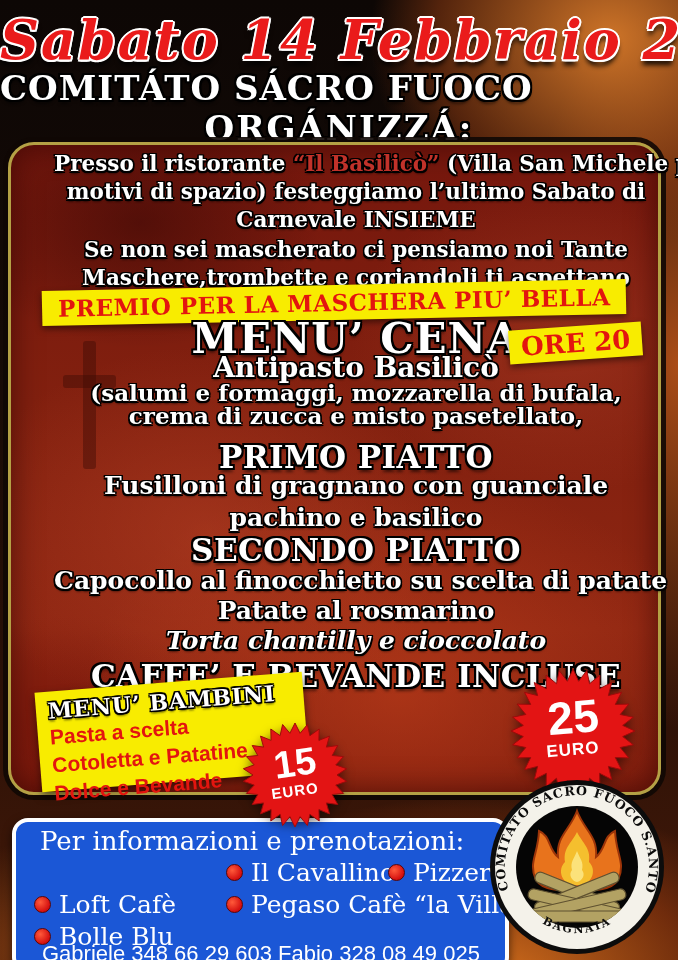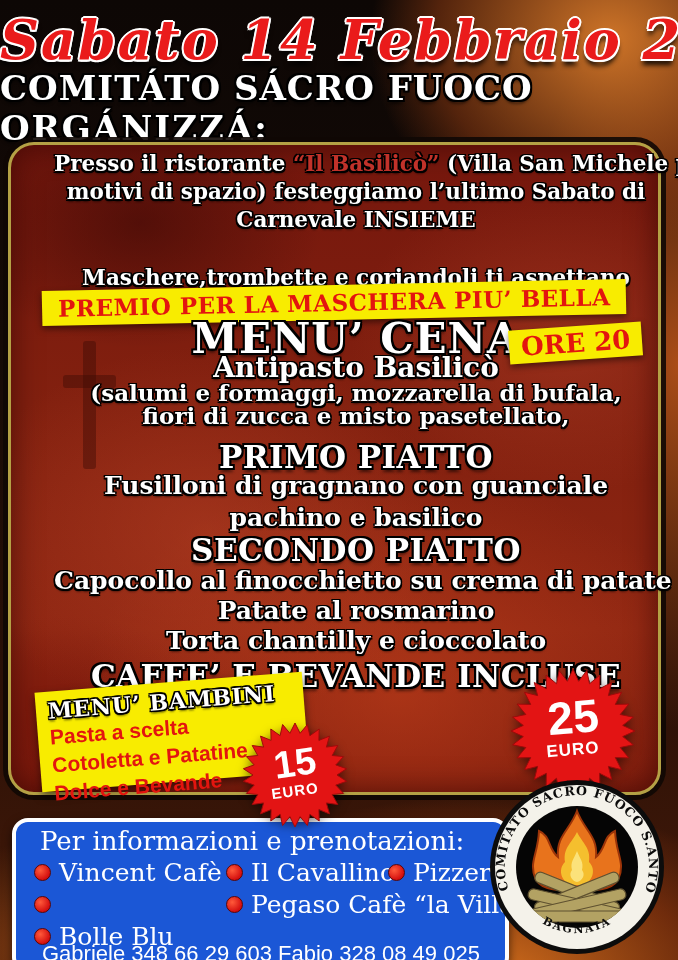--- a/index.html
+++ b/index.html
@@ -20,21 +20,21 @@
   .ol1{text-shadow:-1.5px -1.5px 0 #000,1.5px -1.5px 0 #000,-1.5px 1.5px 0 #000,1.5px 1.5px 0 #000,-1.5px 0 0 #000,1.5px 0 0 #000,0 -1.5px 0 #000,0 1.5px 0 #000,0 3px 2px rgba(0,0,0,.5);}
   .nowrap{white-space:nowrap;}
   
   .date-title{
     position:absolute;top:8px;left:0;right:0;text-align:center;
     font-size:54px;font-weight:bold;font-style:italic;letter-spacing:2px;
     color:#ea1b1b;
     text-shadow:-2px 0 0 #fff,2px 0 0 #fff,0 -2px 0 #fff,0 2px 0 #fff,-1.5px -1.5px 0 #fff,1.5px 1.5px 0 #fff,1.5px -1.5px 0 #fff,-1.5px 1.5px 0 #fff,0 6px 5px rgba(0,0,0,.85);
   }
   .org-line1{position:absolute;top:68px;left:0;right:0;text-align:left;font-size:34px;font-weight:bold;letter-spacing:1px;color:#fff;}
-  .org-line2{position:absolute;top:108px;left:0;right:0;font-size:34px;font-weight:bold;letter-spacing:2px;color:#fff;}
+  .org-line2{position:absolute;top:108px;left:0;right:0;text-align:center;font-size:34px;font-weight:bold;letter-spacing:2px;color:#fff;}
   
   .panel{
     position:absolute;left:8px;top:142px;width:647px;height:647px;
     border:3px solid #b4a145;border-radius:26px;
     box-shadow:0 0 0 5px rgba(15,8,4,.9), inset 0 0 30px rgba(40,0,0,.6);
     background-image:
       radial-gradient(ellipse 260px 180px at 20% 12%, rgba(52,6,4,.55), rgba(0,0,0,0) 70%),
       radial-gradient(ellipse 300px 220px at 85% 30%, rgba(175,62,38,.5), rgba(0,0,0,0) 70%),
       radial-gradient(ellipse 340px 260px at 30% 60%, rgba(190,70,40,.45), rgba(0,0,0,0) 72%),
       radial-gradient(ellipse 420px 300px at 60% 85%, rgba(205,70,30,.5), rgba(0,0,0,0) 75%),
@@ -108,39 +108,40 @@
   <div class="org-line1 ol2 nowrap">COMITÁTO SÁCRO FUOCO</div>
   <div class="org-line2 ol2 nowrap">ORGÁNIZZÁ:</div>
 
   <div class="panel">
     <div class="cross" style="left:72px;top:196px;width:13px;height:128px;"></div>
     <div class="cross" style="left:52px;top:230px;width:53px;height:13px;"></div>
 
     <div class="panel-abs intro ol1 nowrap" style="top:6px;"><span>Presso il ristorante </span><span class="hl ol1">“Il Basilicò”</span><span> (Villa San Michele per</span></div>
     <div class="panel-abs intro ol1 nowrap" style="top:34px;">motivi di spazio) festeggiamo l’ultimo Sabato di</div>
     <div class="panel-abs intro ol1 nowrap" style="top:62px;">Carnevale INSIEME</div>
+    <div class="panel-abs intro ol1 nowrap" style="top:92px;">Se non sei mascherato ci pensiamo noi Tante</div>
     <div class="panel-abs intro ol1 nowrap" style="top:120px;">Maschere,trombette e coriandoli ti aspettano</div>
 
     <div class="premio"><span>PREMIO PER LA MASCHERA PIU’ BELLA</span></div>
 
     <div class="panel-abs menu-title ol2 nowrap">MENU’ CENA</div>
     <div class="ore-badge nowrap">ORE 20</div>
 
     <div class="panel-abs h-item ol1 nowrap" style="top:206px;">Antipasto Basilicò</div>
     <div class="panel-abs line-sm ol1 nowrap" style="top:234px;">(salumi e formaggi, mozzarella di bufala,</div>
-    <div class="panel-abs line-sm ol1 nowrap" style="top:257px;">fiori di zucca e misto pasetellato,</div>
+    <div class="panel-abs line-sm ol1 nowrap" style="top:257px;">crema di zucca e misto pasetellato,</div>
 
     <div class="panel-abs h-course ol2 nowrap" style="top:294px;">PRIMO PIATTO</div>
     <div class="panel-abs line-md ol1 nowrap" style="top:326px;">Fusilloni di gragnano con guanciale</div>
     <div class="panel-abs line-md ol1 nowrap" style="top:358px;">pachino e basilico</div>
 
     <div class="panel-abs h-course ol2 nowrap" style="top:387px;">SECONDO PIATTO</div>
-    <div class="panel-abs line-md ol1 nowrap" style="top:421px;">Capocollo al finocchietto su crema di patate</div>
+    <div class="panel-abs line-md ol1 nowrap" style="top:421px;">Capocollo al finocchietto su scelta di patate</div>
     <div class="panel-abs line-md ol1 nowrap" style="top:451px;">Patate al rosmarino</div>
-    <div class="panel-abs line-md ol1 nowrap" style="top:481px;">Torta chantilly e cioccolato</div>
+    <div class="panel-abs line-md ol1 nowrap" style="top:481px;font-style:italic;">Torta chantilly e cioccolato</div>
 
     <div class="panel-abs h-course ol2 nowrap" style="top:513px;">CAFFE’ E BEVANDE INCLUSE</div>
   </div>
 
   <div class="kids-card">
     <div class="kids-title ol1 nowrap">MENU’ BAMBINI</div>
     <div class="kids-item nowrap">Pasta a scelta</div>
     <div class="kids-item nowrap">Cotoletta e Patatine</div>
     <div class="kids-item nowrap">Dolce e Bevande</div>
   </div>
@@ -157,22 +158,21 @@
     <svg width="124" height="124" viewBox="0 0 124 124">
       <polygon fill="#e31414" stroke="#9c0a0a" stroke-width="1" points="62.0,0.0 67.6,12.3 75.8,1.6 78.5,14.8 88.9,6.1 88.6,19.7 100.7,13.5 97.4,26.6 110.5,23.3 104.3,35.4 117.9,35.1 109.2,45.5 122.4,48.2 111.7,56.4 124.0,62.0 111.7,67.6 122.4,75.8 109.2,78.5 117.9,88.9 104.3,88.6 110.5,100.7 97.4,97.4 100.7,110.5 88.6,104.3 88.9,117.9 78.5,109.2 75.8,122.4 67.6,111.7 62.0,124.0 56.4,111.7 48.2,122.4 45.5,109.2 35.1,117.9 35.4,104.3 23.3,110.5 26.6,97.4 13.5,100.7 19.7,88.6 6.1,88.9 14.8,78.5 1.6,75.8 12.3,67.6 0.0,62.0 12.3,56.4 1.6,48.2 14.8,45.5 6.1,35.1 19.7,35.4 13.5,23.3 26.6,26.6 23.3,13.5 35.4,19.7 35.1,6.1 45.5,14.8 48.2,1.6 56.4,12.3"></polygon>
     </svg>
     <div class="btxt v">25</div>
     <div class="btxt u">EURO</div>
   </div>
 
   <div class="info-box">
     <div class="info-title nowrap">Per informazioni e prenotazioni:</div>
 
-    <div class="venue" style="left:18px;top:36px;"><span class="bullet"></span><span>Vincent Cafè</span></div>
-    <div class="venue" style="left:18px;top:68px;"><span class="bullet"></span></div>
+    <div class="venue" style="left:18px;top:68px;"><span class="bullet"></span><span>Loft Cafè</span></div>
     <div class="venue" style="left:18px;top:100px;"><span class="bullet"></span><span>Bolle Blu</span></div>
 
     <div class="venue" style="left:210px;top:36px;"><span class="bullet"></span><span>Il Cavallino</span></div>
     <div class="venue" style="left:210px;top:68px;"><span class="bullet"></span><span>Pegaso Cafè</span></div>
 
     <div class="venue" style="left:372px;top:36px;"><span class="bullet"></span><span>Pizzeria</span></div>
     <div class="venue" style="left:398px;top:68px;"><span>“la Villa”</span></div>
 
     <div class="contacts nowrap">Gabriele 348 66 29 603 Fabio 328 08 49 025</div>
   </div>

